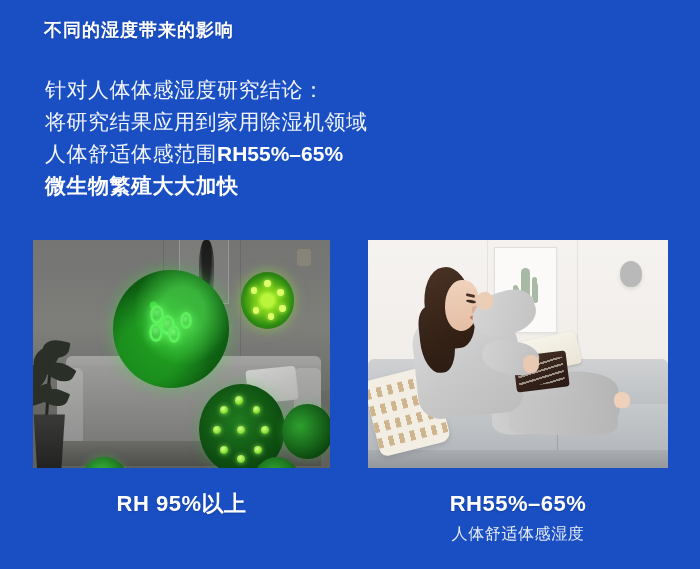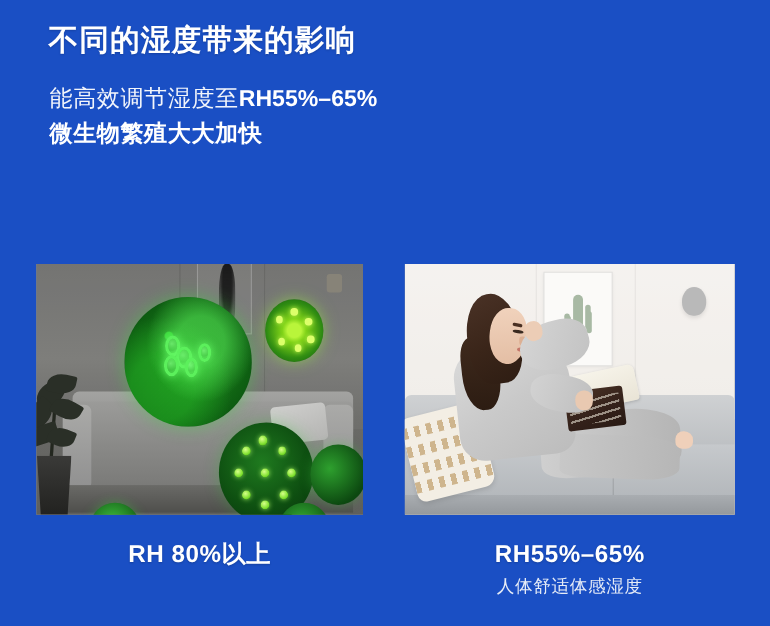--- a/index.html
+++ b/index.html
@@ -11,21 +11,21 @@
   body { background:#1A4FC4; position:relative; }
 
   .poster {
     position:absolute; inset:0;
     background:#1A4FC4;
   }
 
   
   .headline {
     position:absolute; left:44px; top:18px;
-    font-size:27px; font-weight:bold; color:#FFFFFF;
+    font-size:18px; font-weight:bold; color:#FFFFFF;
     letter-spacing:1px;
     text-shadow:0 1px 2px rgba(0,0,0,0.18);
   }
 
   
   .body-copy {
     position:absolute; left:45px; top:74px;
     width:460px;
   }
   .body-line {
@@ -371,21 +371,23 @@
   }
 </style>
 </head>
 <body>
 
 <div class="poster">
 
   <div class="headline">不同的湿度带来的影响</div>
 
   <div class="body-copy">
-    <div class="body-line"><span>能高效调节湿度至</span><span class="hl">RH55%–65%</span></div>
+    <div class="body-line">针对人体体感湿度研究结论：</div>
+    <div class="body-line">将研究结果应用到家用除湿机领域</div>
+    <div class="body-line"><span>人体舒适体感范围</span><span class="hl">RH55%–65%</span></div>
     <div class="body-line strong">微生物繁殖大大加快</div>
   </div>
 
   <div class="photo-row">
 
     <div class="photo left">
       <div class="room-dark">
         <div class="wall-panel wp1"></div>
         <div class="wall-panel wp2"></div>
         <div class="wall-panel wp3"></div>
@@ -491,21 +493,21 @@
           </div>
           <div class="arm-low"></div>
           <div class="hand-book"></div>
         </div>
       </div>
     </div>
   </div>
 
   <div class="captions">
     <div class="cap left">
-      <div class="cap-title">RH 80%以上</div>
+      <div class="cap-title">RH 95%以上</div>
     </div>
     <div class="cap right">
       <div class="cap-title">RH55%–65%</div>
       <div class="cap-sub">人体舒适体感湿度</div>
     </div>
   </div>
 
 </div>
 
 </body></html>

